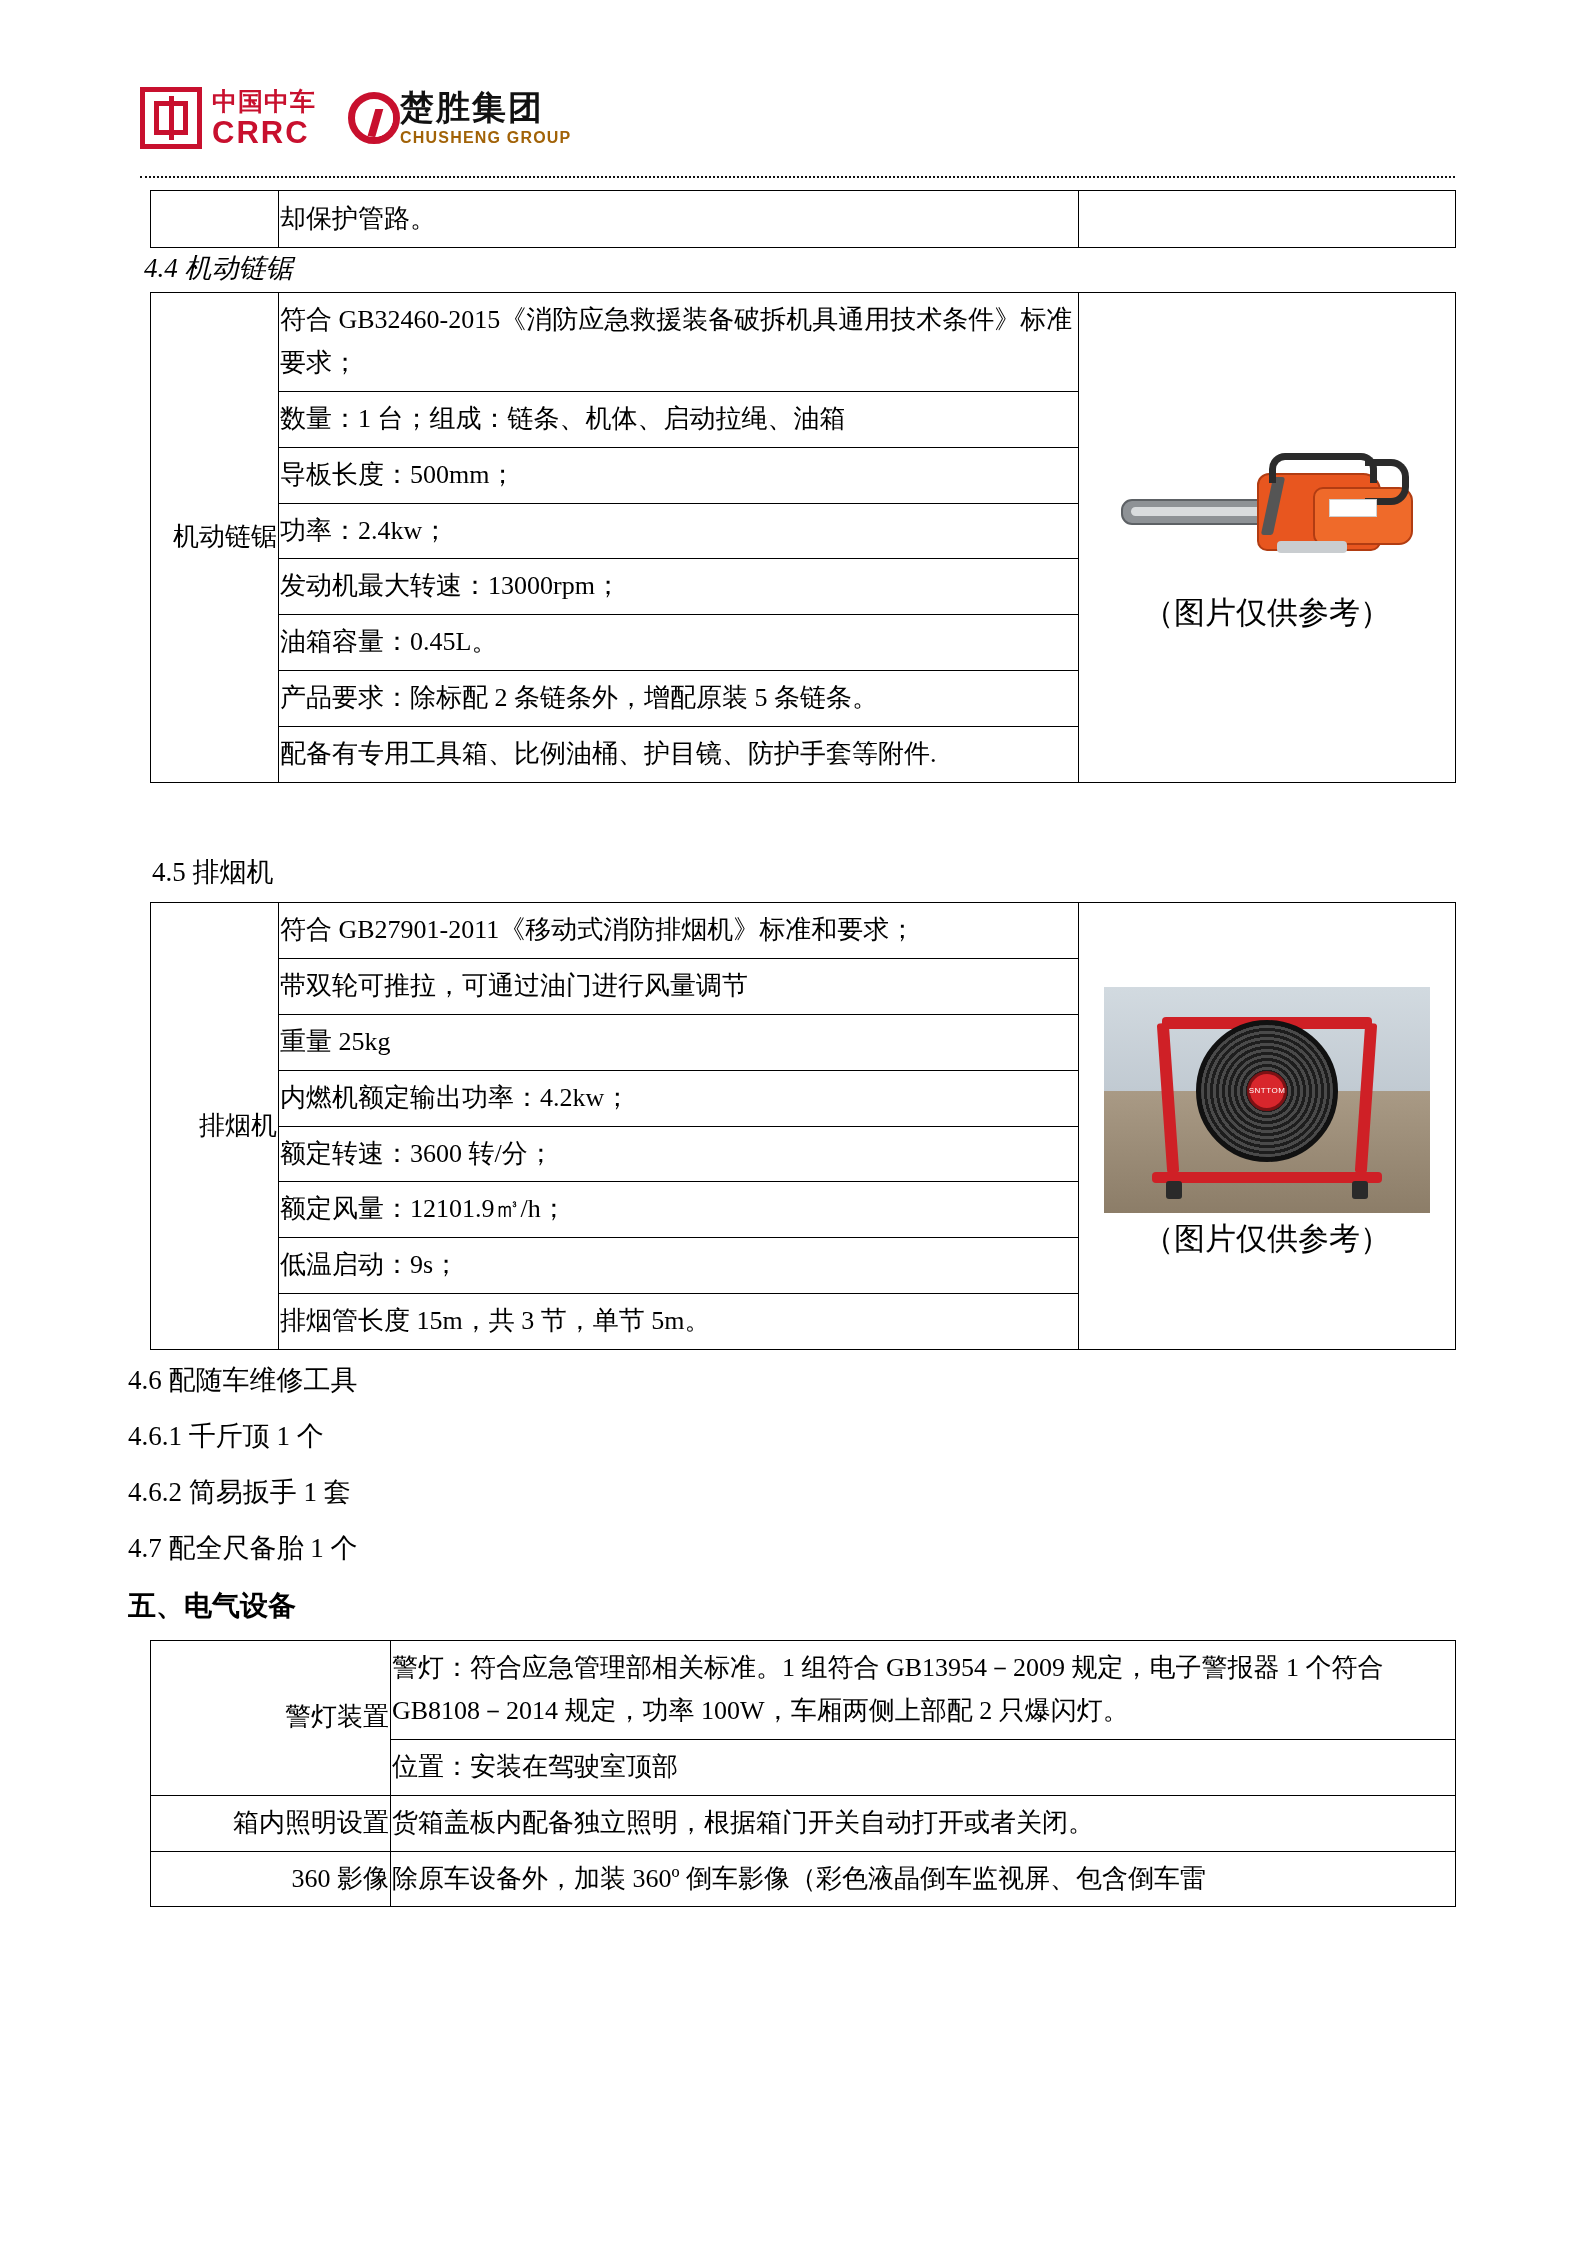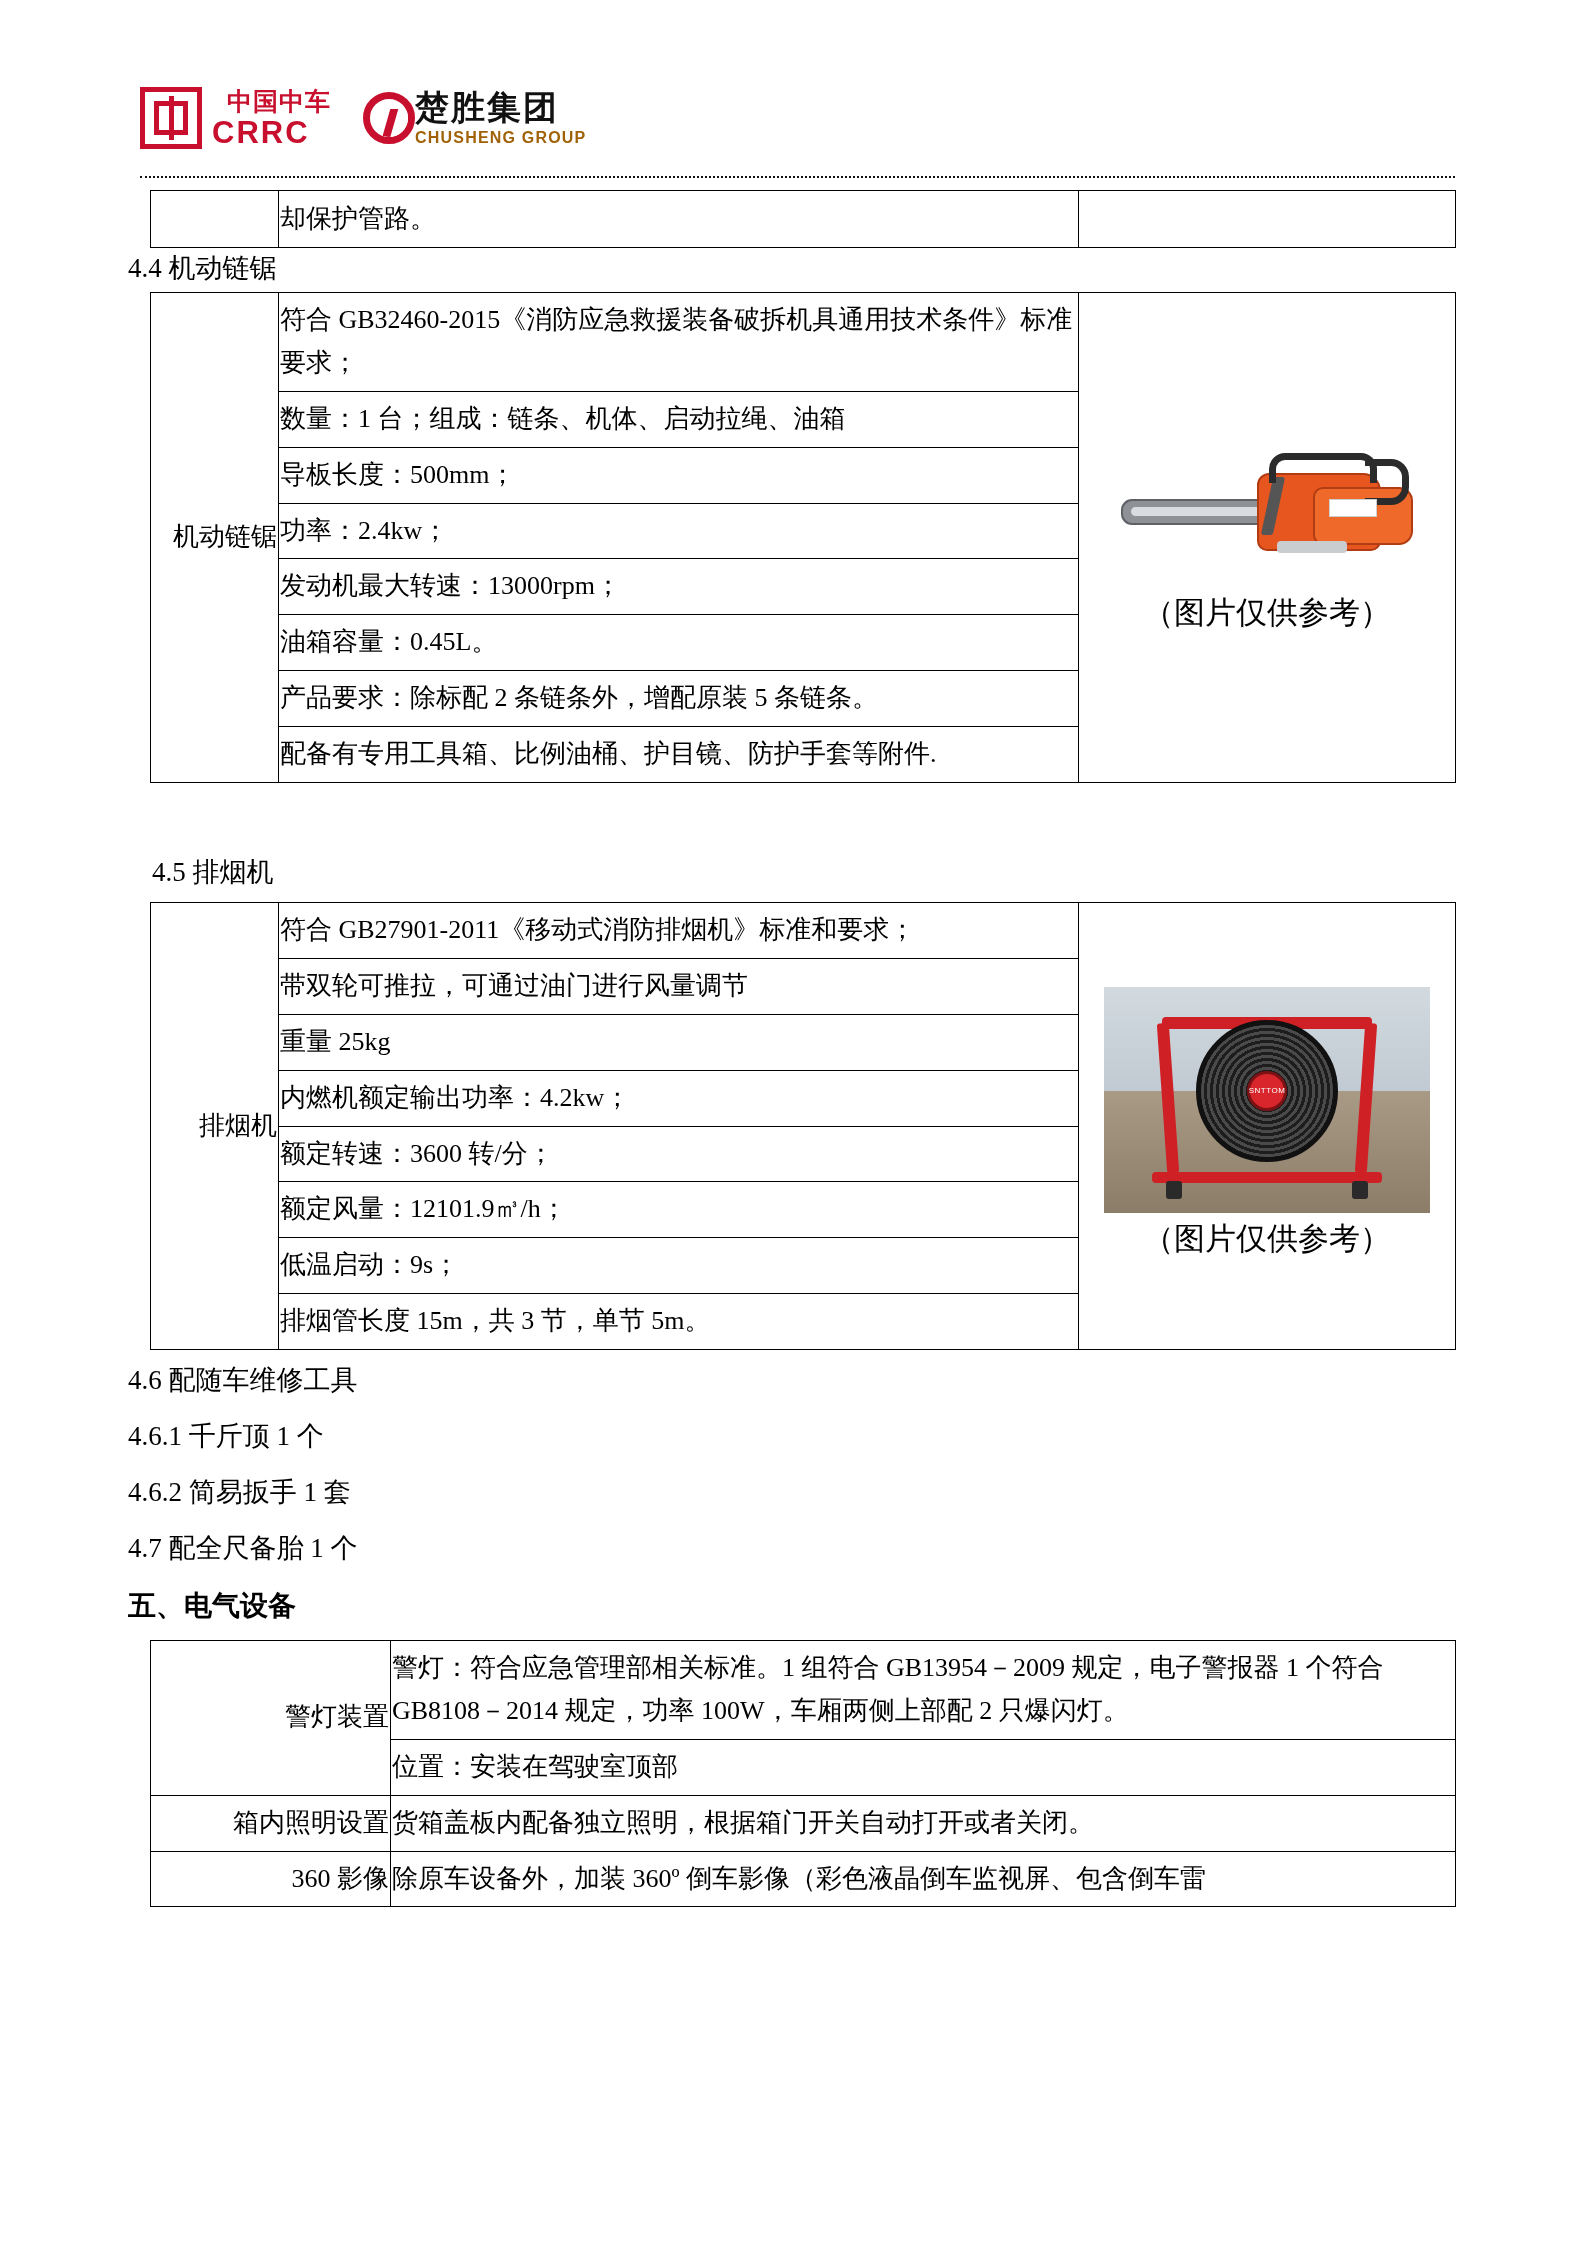--- a/index.html
+++ b/index.html
@@ -70,21 +70,20 @@
   }
   .crrc-text {
     line-height: 1;
   }
   .crrc-cn {
     font-family: "Liberation Sans", sans-serif;
     font-size: 25px;
     font-weight: bold;
     color: #c8102e;
     letter-spacing: 1px;
-    margin-left: 15px;
   }
   .crrc-en {
     font-family: "Liberation Sans", sans-serif;
     font-size: 31px;
     font-weight: bold;
     color: #c8102e;
     letter-spacing: 2px;
     margin-top: 3px;
   }
   .cs-logo {
@@ -188,21 +187,21 @@
   
   .tbl-cont {
     position: absolute;
     left: 150px;
     top: 190px;
     width: 1305px;
   }
   .tbl-cont td { height: 44px; }
 
   
-  .h44 { position: absolute; left: 128px; top: 248px; }
+  .h44 { position: absolute; left: 144px; top: 248px; font-style: italic; }
 
   
   .tbl-saw {
     position: absolute;
     left: 150px;
     top: 292px;
     width: 1305px;
   }
 
   

